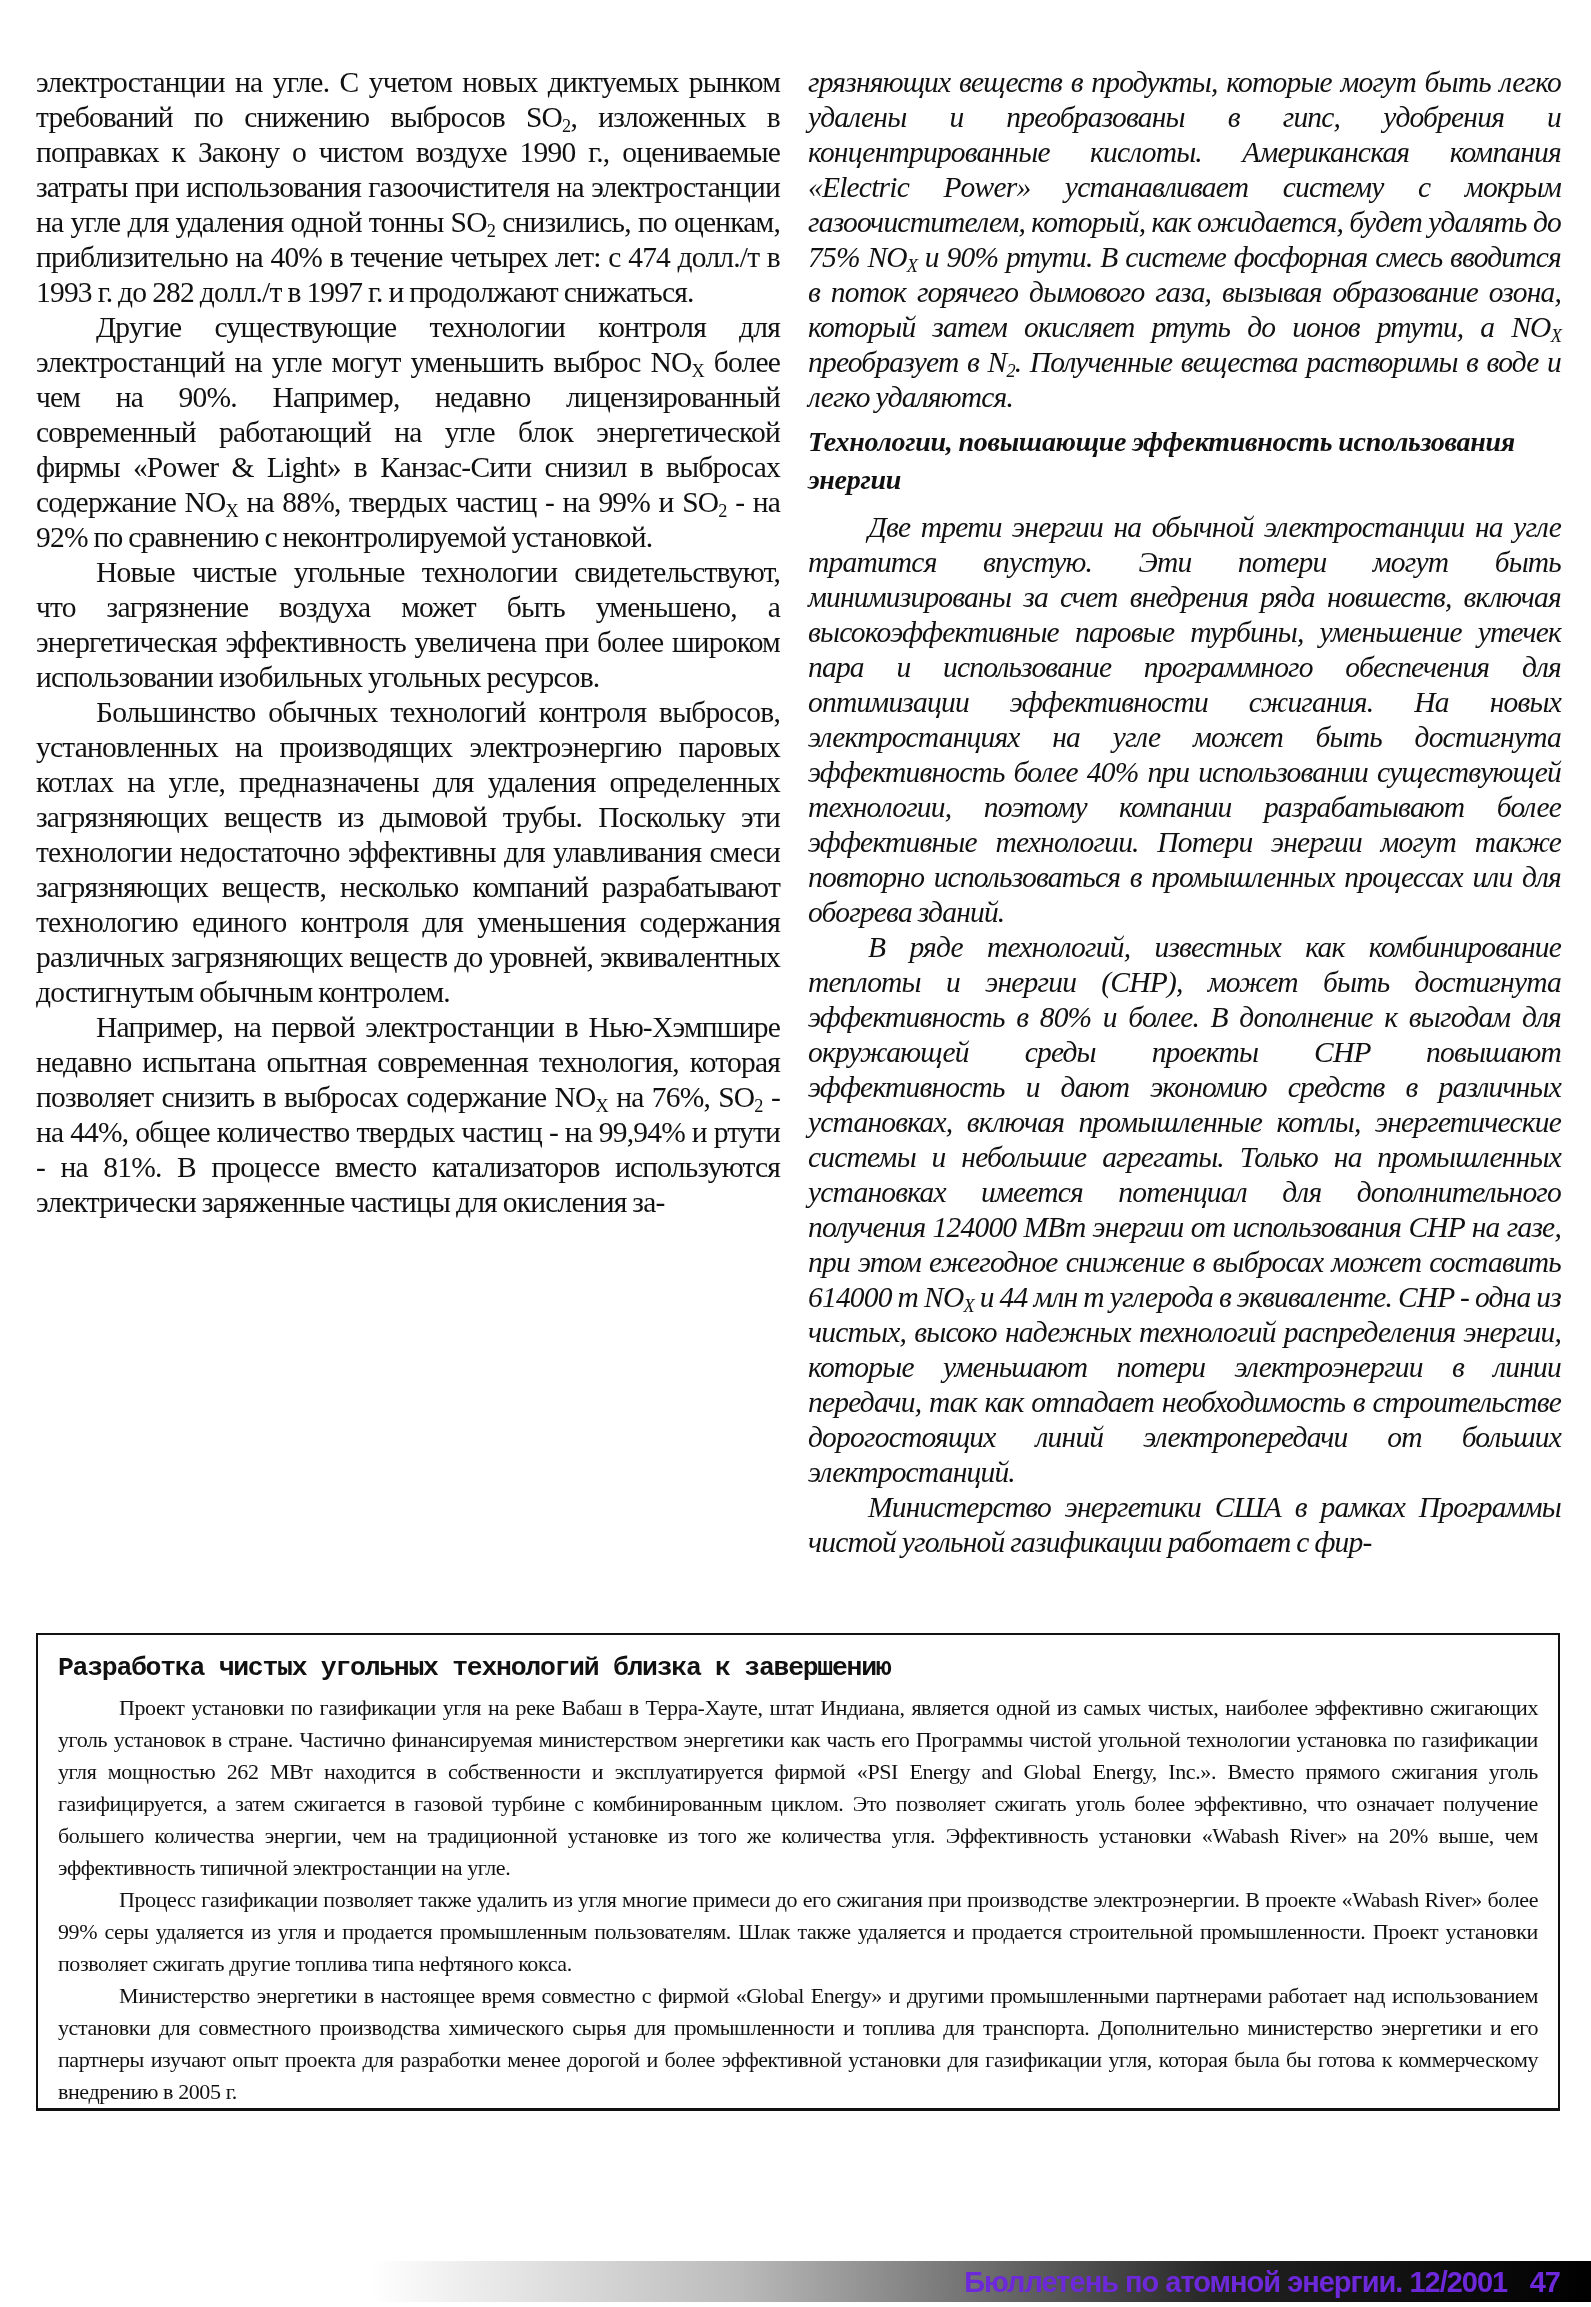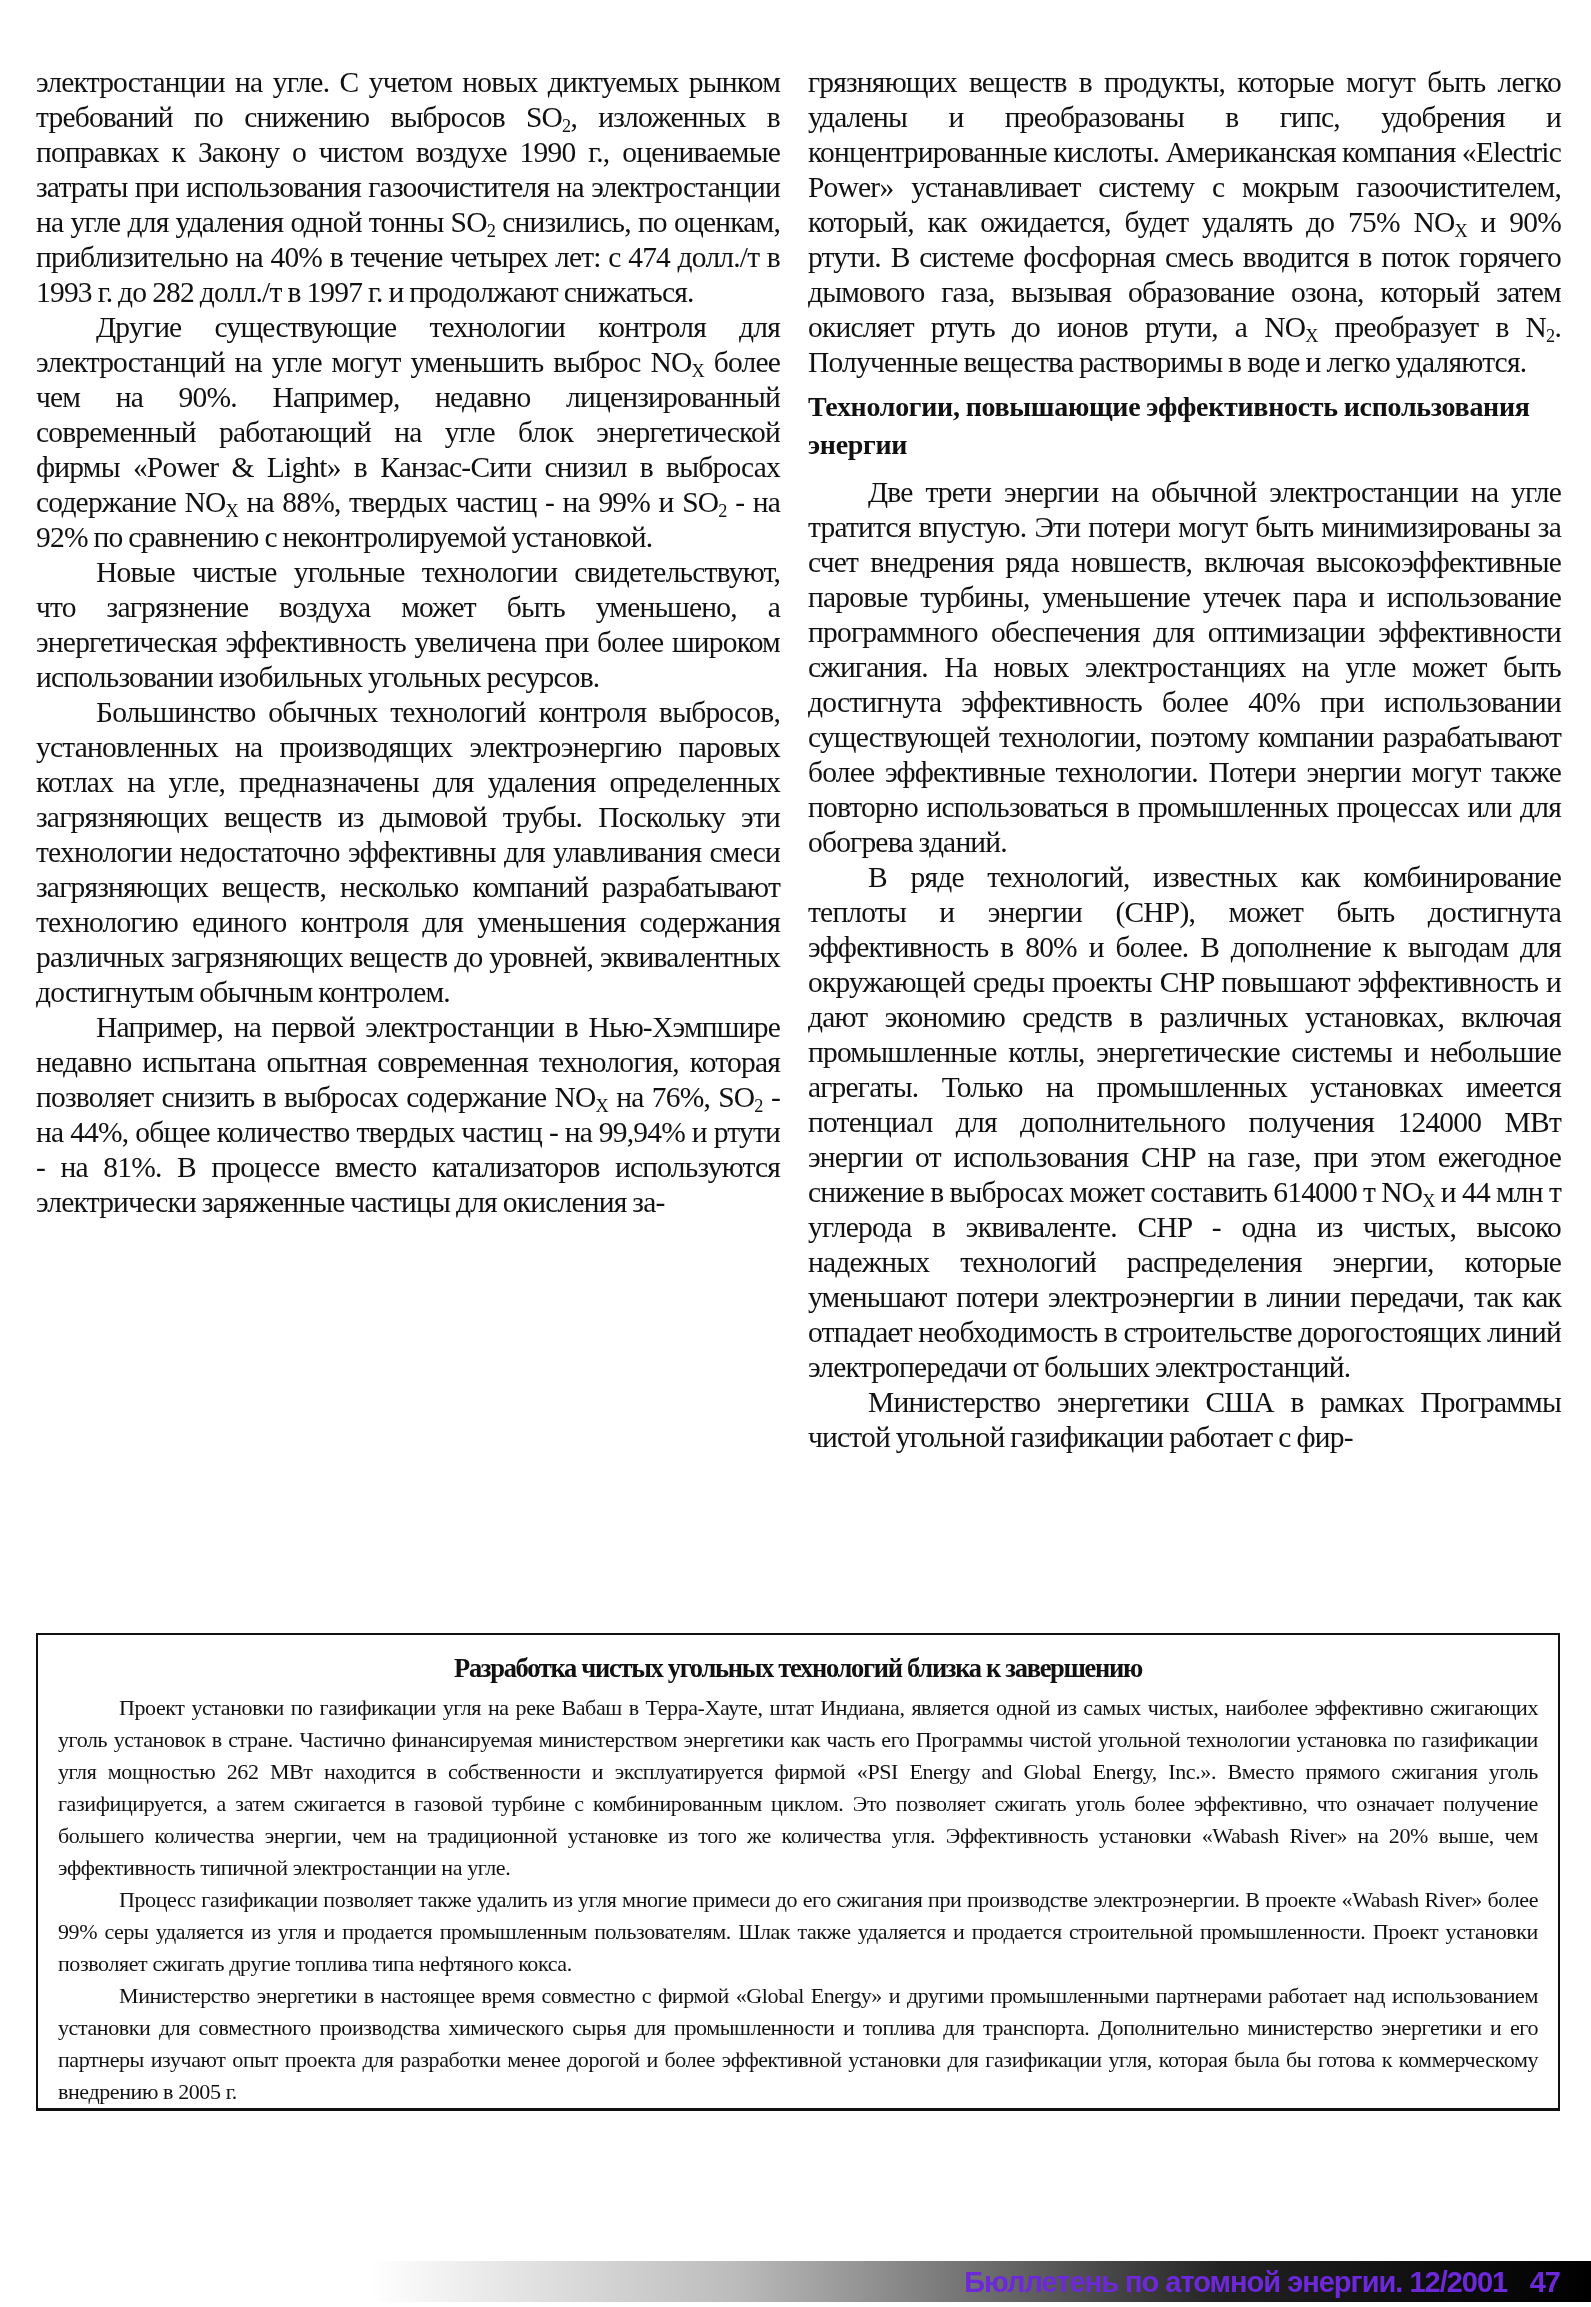--- a/index.html
+++ b/index.html
@@ -4,39 +4,38 @@
 <style>
   * { box-sizing: border-box; margin: 0; padding: 0; }
   html, body { width: 1592px; height: 2307px; background: #ffffff; overflow: hidden; }
   body { position: relative; font-family: "Liberation Serif", "DejaVu Serif", serif; color: #111; }
   .col {
     position: absolute; top: 58px; width: 769px;
     font-size: 29.5px; line-height: 35px; text-align: justify;
     letter-spacing: -0.8px; word-spacing: -0.7px;
   }
   .col.left { left: 36px; width: 744px; }
-  .col.right { left: 808px; width: 753px; }
+  .col.right { left: 808px; width: 753px; font-style: italic; }
   .col p { text-indent: 60px; }
   .col p.noind { text-indent: 0; margin-top: 7px; }
   .col h2 {
     font-family: "Liberation Serif", "DejaVu Serif", serif;
     font-weight: bold; font-size: 28px; line-height: 38px;
     margin: 8px 0 10.6px 0; letter-spacing: -0.3px; text-align: left;
   }
   sub { font-size: 0.62em; vertical-align: -0.25em; line-height: 0; }
   .box {
     position: absolute; left: 36px; top: 1633px; width: 1524px; height: 478px;
     border: 2px solid #111; border-top-width: 2.7px; border-bottom-width: 3.3px;
     padding: 17px 20px 0 20px;
   }
   .box h3 {
-    font-family: Liberation Serif, serif;
+    font-family: Liberation Mono, monospace;
     font-weight: bold; font-size: 26.5px; line-height: 32px; letter-spacing: -1.3px;
     margin-bottom: 8px;
-    text-align: center;
   }
   .box p {
     font-size: 22px; line-height: 32px; text-align: justify; text-indent: 61px;
     letter-spacing: -0.4px;
   }
   .footer {
     position: absolute; left: 0; top: 2261px; width: 1592px; height: 41px;
   }
   .footer .noise {
     position: absolute; left: 371px; top: 0; width: 1220px; height: 41px;

